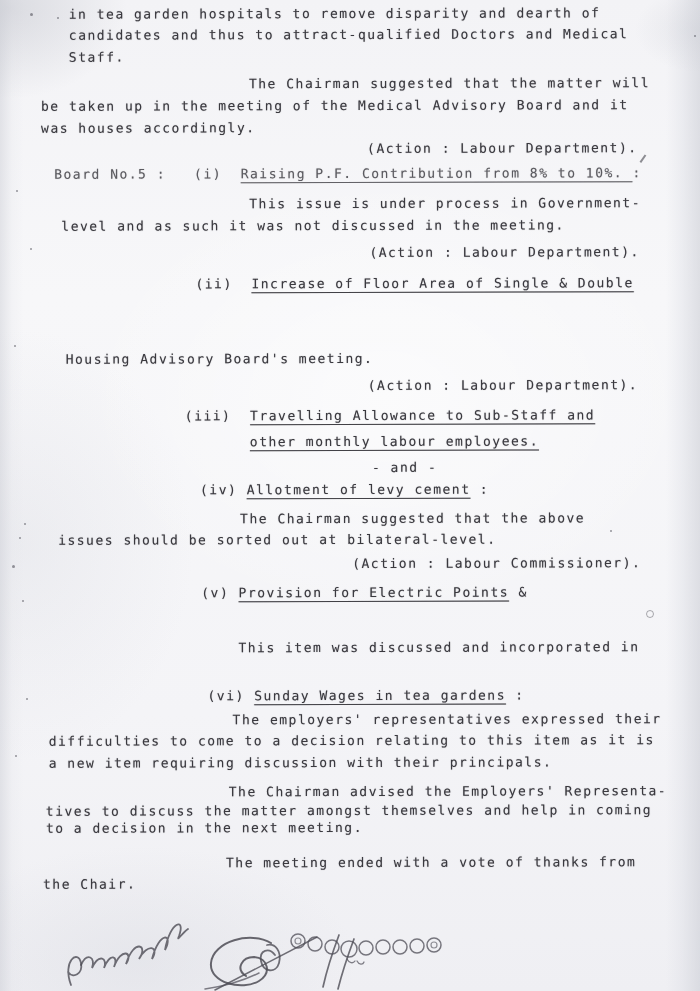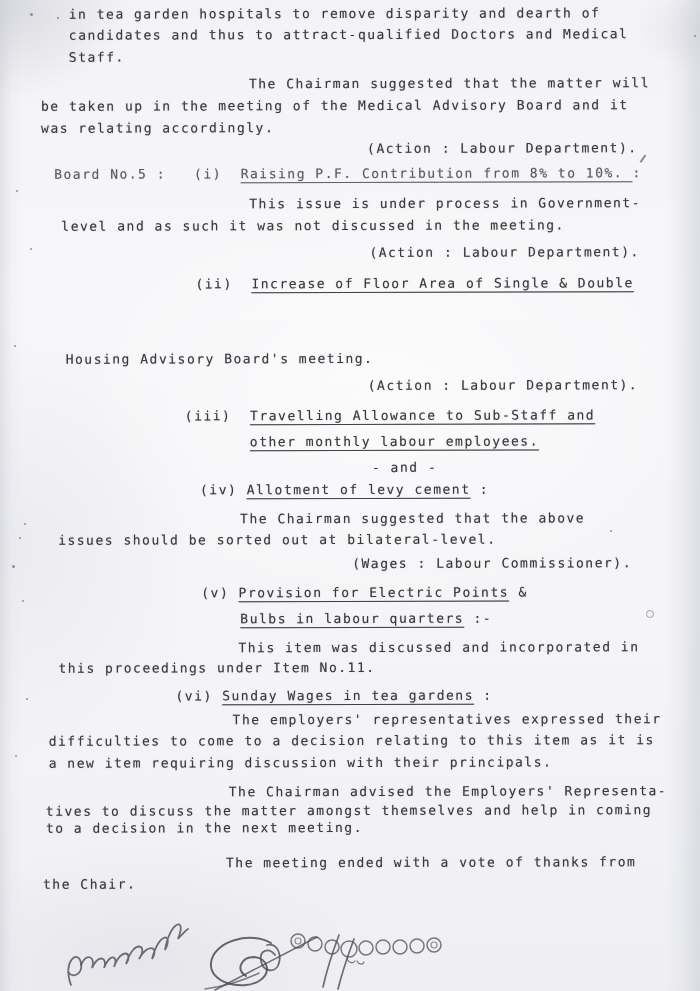--- a/index.html
+++ b/index.html
@@ -45,21 +45,21 @@
 
 <div class="page">
   <div class="textlayer">
 
     <div class="ln" style="left:70px;top:6px"><span>in tea garden hospitals to remove disparity and dearth of</span></div>
     <div class="ln" style="left:70px;top:27px"><span>candidates and thus to attract-qualified Doctors and Medical</span></div>
     <div class="ln" style="left:70px;top:49px"><span>Staff.</span></div>
 
     <div class="ln" style="left:250px;top:76px"><span>The Chairman suggested that the matter will</span></div>
     <div class="ln" style="left:42px;top:98px"><span>be taken up in the meeting of the Medical Advisory Board and it</span></div>
-    <div class="ln" style="left:42px;top:120px"><span>was relating accordingly.</span></div>
+    <div class="ln" style="left:42px;top:120px"><span>was houses accordingly.</span></div>
 
     <div class="ln" style="left:368px;top:141px"><span>(Action : Labour Department).</span></div>
 
     <div class="ln faint" style="left:55px;top:166px"><span>Board No.5 :   (i)  </span><span class="u">Raising P.F. Contribution from 8% to 10%. </span><span>:</span></div>
 
     <div class="ln" style="left:250px;top:196px"><span>This issue is under process in Government-</span></div>
     <div class="ln" style="left:62px;top:218px"><span>level and as such it was not discussed in the meeting.</span></div>
 
     <div class="ln" style="left:370px;top:245px"><span>(Action : Labour Department).</span></div>
 
@@ -72,29 +72,27 @@
     <div class="ln" style="left:185px;top:408px"><span>(iii)  </span><span class="u">Travelling Allowance to Sub-Staff and</span></div>
     <div class="ln" style="left:250px;top:434px"><span class="u">other monthly labour employees.</span></div>
 
     <div class="ln" style="left:372px;top:460px"><span>- and -</span></div>
 
     <div class="ln" style="left:240px;top:511px"><span>The Chairman suggested that the above</span></div>
 
     <div class="ln" style="left:200px;top:482px"><span>(iv) </span><span class="u">Allotment of levy cement</span><span> :</span></div>
     <div class="ln" style="left:58px;top:532px"><span>issues should be sorted out at bilateral-level.</span></div>
 
-    <div class="ln" style="left:352px;top:556px"><span>(Wages : Labour Commissioner).</span></div>
+    <div class="ln" style="left:352px;top:556px"><span>(Action : Labour Commissioner).</span></div>
 
     <div class="ln" style="left:201px;top:585px"><span>(v) </span><span class="u">Provision for Electric Points</span><span> &amp;</span></div>
-    <div class="ln" style="left:240px;top:611px"><span class="u">Bulbs in labour quarters</span><span> :-</span></div>
 
     <div class="ln" style="left:238px;top:640px"><span>This item was discussed and incorporated in</span></div>
-    <div class="ln" style="left:58px;top:660px"><span>this proceedings under Item No.11.</span></div>
 
-    <div class="ln" style="left:175px;top:688px"><span>(vi) </span><span class="u">Sunday Wages in tea gardens</span><span> :</span></div>
+    <div class="ln" style="left:207px;top:688px"><span>(vi) </span><span class="u">Sunday Wages in tea gardens</span><span> :</span></div>
 
     <div class="ln" style="left:232px;top:712px"><span>The employers' representatives expressed their</span></div>
     <div class="ln" style="left:48px;top:733px"><span>difficulties to come to a decision relating to this item as it is</span></div>
     <div class="ln" style="left:48px;top:755px"><span>a new item requiring discussion with their principals.</span></div>
 
     <div class="ln" style="left:228px;top:784px"><span>The Chairman advised the Employers' Representa-</span></div>
     <div class="ln" style="left:45px;top:803px"><span>tives to discuss the matter amongst themselves and help in coming</span></div>
     <div class="ln" style="left:45px;top:820px"><span>to a decision in the next meeting.</span></div>
 
     <div class="ln" style="left:225px;top:855px"><span>The meeting ended with a vote of thanks from</span></div>

